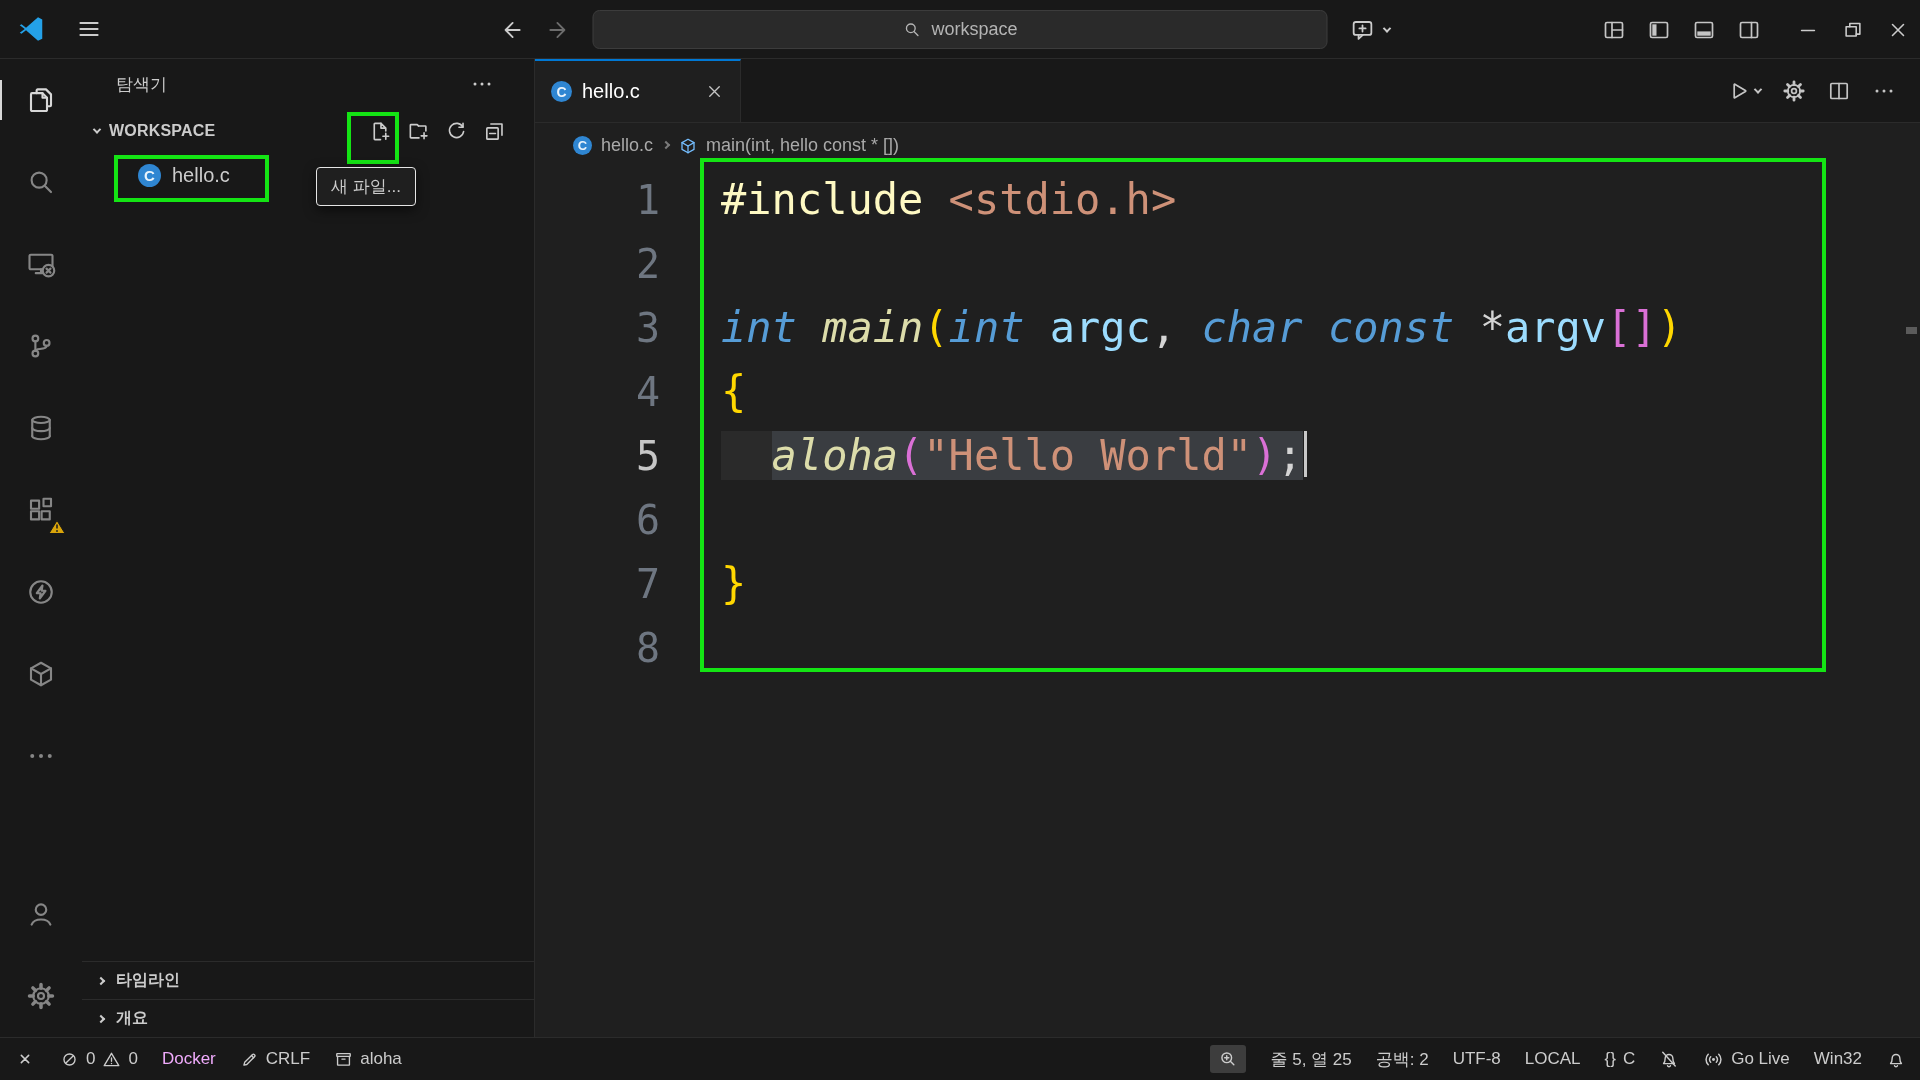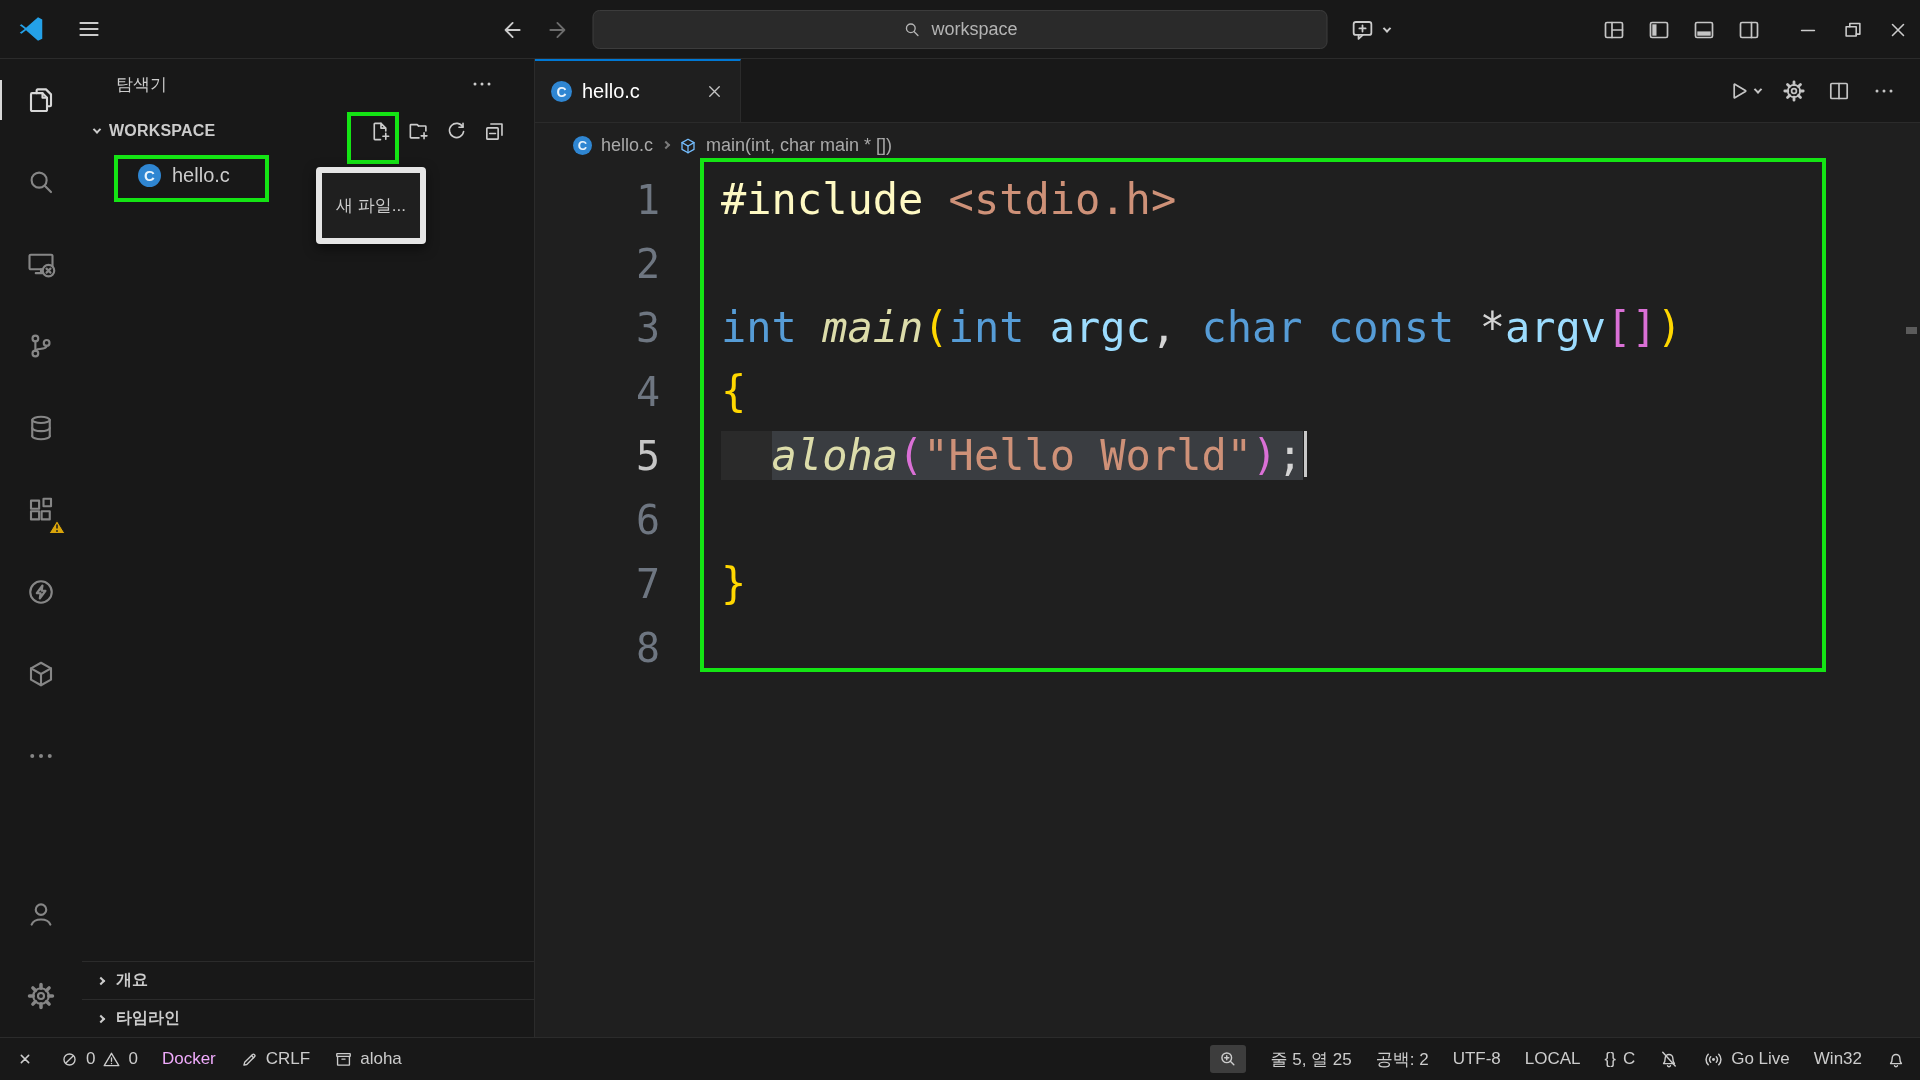--- a/index.html
+++ b/index.html
@@ -61,21 +61,21 @@
   .run-group { display:flex; align-items:center; gap:5px; }
   .breadcrumbs { height:45px; display:flex; align-items:center; gap:9px; padding-left:38px; font-size:18px; color:#a9a9a9; }
   .crumb-sep { color:#7a7a7a; margin:0 1px 2px 1px; }
 
   .code-wrap { flex:1; position:relative; font-family:"DejaVu Sans Mono","Liberation Mono",monospace; font-size:42px; }
   .code-line { display:flex; height:64px; line-height:64px; white-space:pre; }
   .line-number { width:125px; text-align:right; color:#6e7681; font-size:40px; flex-shrink:0; }
   .line-number.active { color:#c6c6c6; }
   .line-content { padding-left:61px; color:#d4d4d4; }
   .tk-kp { color:#fef9c3; } 
-  .tk-kb { color:#569CD6; } 
+  .tk-kb { color:#569CD6;font-style:italic; } 
   .tk-fn { color:#DCDCAA;font-style:italic; } 
   .tk-vb { color:#9CDCFE; } 
   .tk-str { color:#CE9178; }
   .tk-num { color:#B5CEA8; }
   .tk-pl { color:#D4D4D4; }
   .tk-b1 { color:#FFD700; }
   .tk-b2 { color:#DA70D6; }
   .tk-ind { background:#2a2a2a; }
   .sel { background:#3a3d41; }
   .caret { display:inline-block; width:3px; height:46px; background:#c8c8c8; vertical-align:-7px; margin-left:1px; }
@@ -83,21 +83,21 @@
 
   
   .statusbar { height:43px; background:#181818; border-top:1px solid #2b2b2b; display:flex; align-items:center; justify-content:space-between; padding:0 14px; font-size:17px; color:#cccccc; }
   .sb-group { display:flex; align-items:center; gap:24px; }
   .sb-item { display:flex; align-items:center; gap:7px; }
   .blue { color:#f0abfc; }
   .zoom-chip { background:#3d3d3d; border-radius:3px; padding:4px 8px; display:flex; align-items:center; }
 
   
   .annotation { position:absolute; border:4px solid #14e414; pointer-events:none; z-index:9; }
-  .tooltip { position:absolute; left:316px; top:167px; z-index:10; background:#1f1f1f; border:6px solid #e5e5e5; border-radius:4px; padding:21px 14px; font-size:17px; color:#cccccc; box-shadow:0 4px 12px rgba(0,0,0,.55); }
+  .tooltip { position:absolute; left:316px; top:167px; z-index:10; background:#1f1f1f; border:1px solid #e5e5e5; border-radius:4px; padding:7px 14px; font-size:17px; color:#cccccc; box-shadow:0 4px 12px rgba(0,0,0,.55); }
 </style>
 </head>
 <body>
 
 <div class="window">
 
   <header class="titlebar">
     <div class="tb-left">
       <svg width="30" height="30" viewBox="0 0 24 24">
         <path d="M17.6 2.6 L8 11 L4.4 8.2 L3 9 L7 12 L3 15 L4.4 15.8 L8 13 L17.6 21.4 L21 19.7 V4.3 Z" fill="#24a1e8"></path>
@@ -297,25 +297,25 @@
       </div>
 
       <div class="file-row">
         <span class="c-icon">C</span>
         <span>hello.c</span>
       </div>
 
       <div class="sidebar-bottom">
         <div class="section-row">
           <span class="chev right small"></span>
-          <span>개요</span>
+          <span>타임라인</span>
         </div>
         <div class="section-row">
           <span class="chev right small"></span>
-          <span>타임라인</span>
+          <span>개요</span>
         </div>
       </div>
     </aside>
 
     <section class="editor-area">
       <div class="tabbar">
         <div class="tab">
           <span class="c-icon" style="width:21px;height:21px;font-size:14px;">C</span>
           <span>hello.c</span>
           <span class="tab-close">
@@ -350,21 +350,21 @@
 
       <div class="breadcrumbs">
         <span class="c-icon" style="width:19px;height:19px;font-size:13px;">C</span>
         <span>hello.c</span>
         <span class="chev right small crumb-sep"></span>
         <svg class="ic" width="18" height="18" viewBox="0 0 24 24" style="color:#75beff">
           <path d="M12 3 L20 7.5 V16.5 L12 21 L4 16.5 V7.5 Z"></path>
             <path d="M4 7.5 L12 12 L20 7.5"></path>
             <path d="M12 12 V21"></path>
         </svg>
-        <span>main(int, char main * [])</span>
+        <span>main(int, hello const * [])</span>
       </div>
 
       <div class="code-wrap">
         <div>
             <div class="code-line"><div class="line-number">1</div><div class="line-content"><span class="tk-kp">#include</span><span class="tk-pl"> </span><span class="tk-str">&lt;stdio.h&gt;</span></div></div>
             <div class="code-line"><div class="line-number">2</div><div class="line-content"></div></div>
             <div class="code-line"><div class="line-number">3</div><div class="line-content"><span class="tk-kb">int</span><span class="tk-pl"> </span><span class="tk-fn">main</span><span class="tk-b1">(</span><span class="tk-kb">int</span><span class="tk-pl"> </span><span class="tk-vb">argc</span><span class="tk-pl">, </span><span class="tk-kb">char</span><span class="tk-pl"> </span><span class="tk-kb">const</span><span class="tk-pl"> </span><span class="tk-pl">*</span><span class="tk-vb">argv</span><span class="tk-b2">[]</span><span class="tk-b1">)</span></div></div>
             <div class="code-line"><div class="line-number">4</div><div class="line-content"><span class="tk-b1">{</span></div></div>
             <div class="code-line"><div class="line-number active">5</div><div class="line-content"><span class="tk-ind">  </span><span class="tk-fn sel">aloha</span><span class="tk-b2 sel">(</span><span class="tk-str sel">"Hello World"</span><span class="tk-b2 sel">)</span><span class="tk-pl sel">;</span><span class="caret"></span></div></div>
             <div class="code-line"><div class="line-number">6</div></div>

